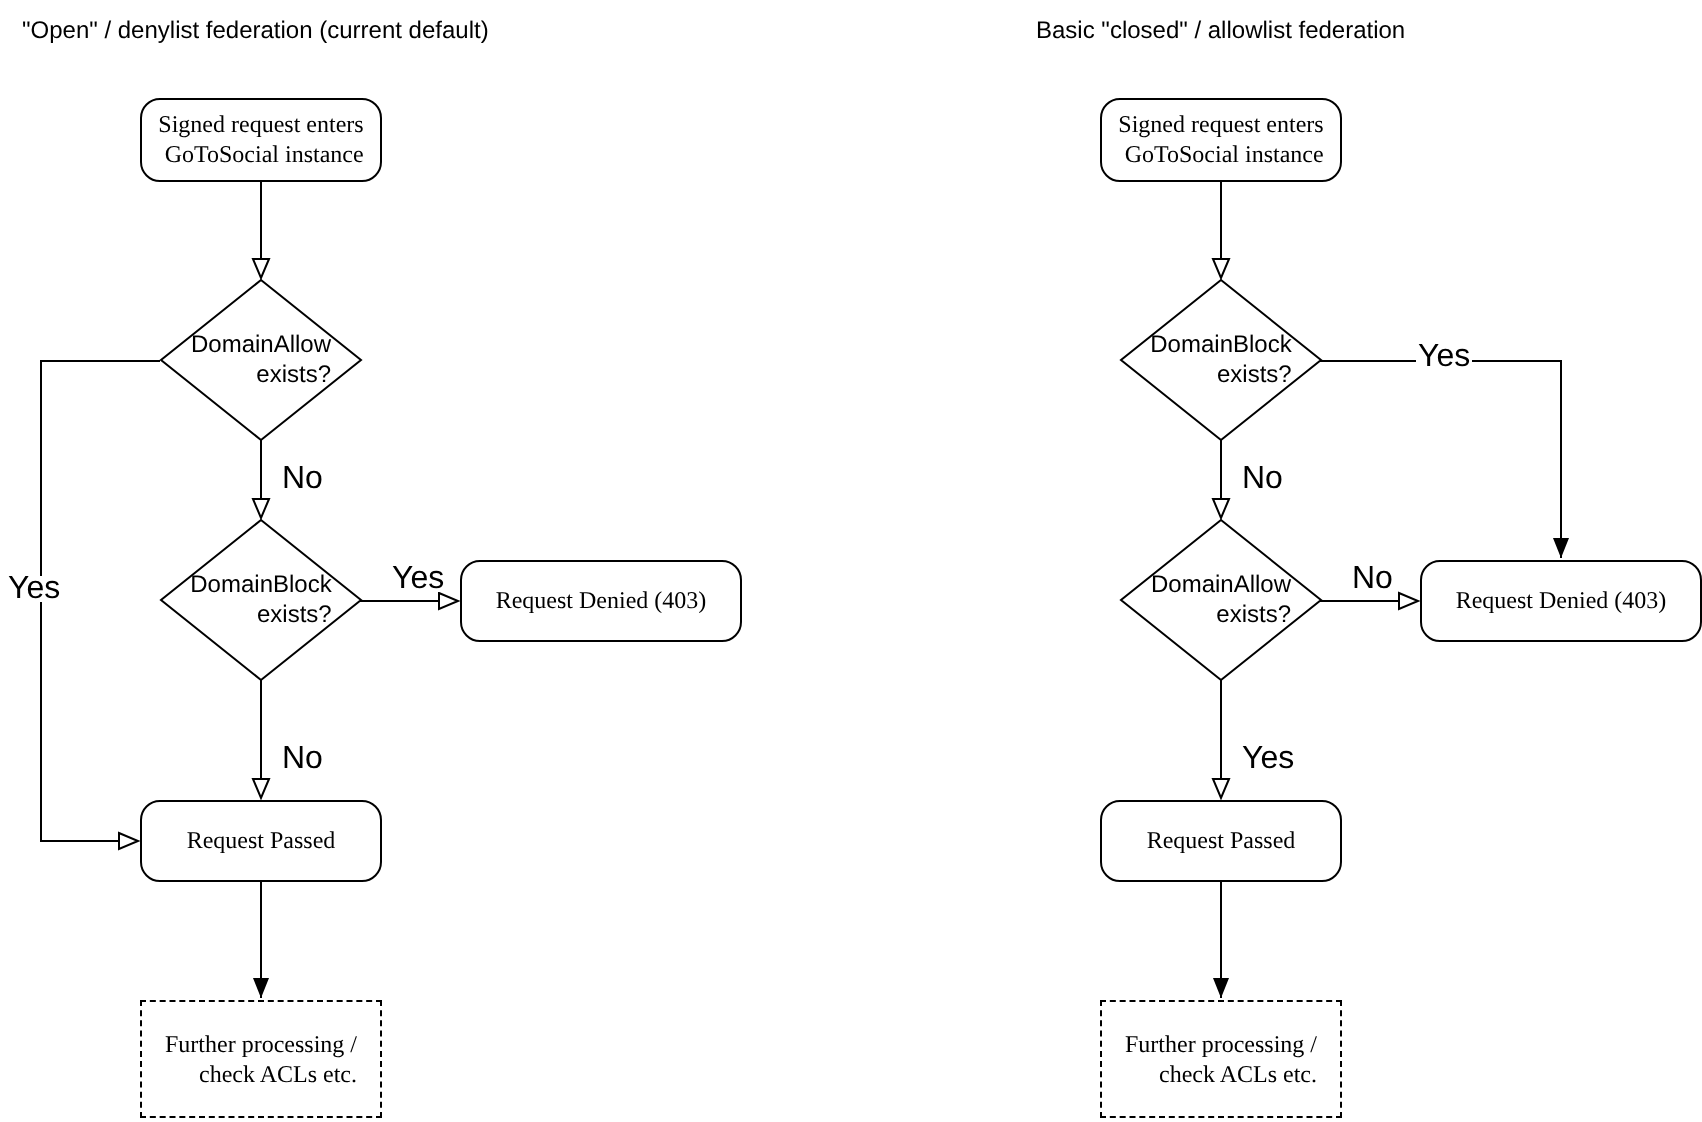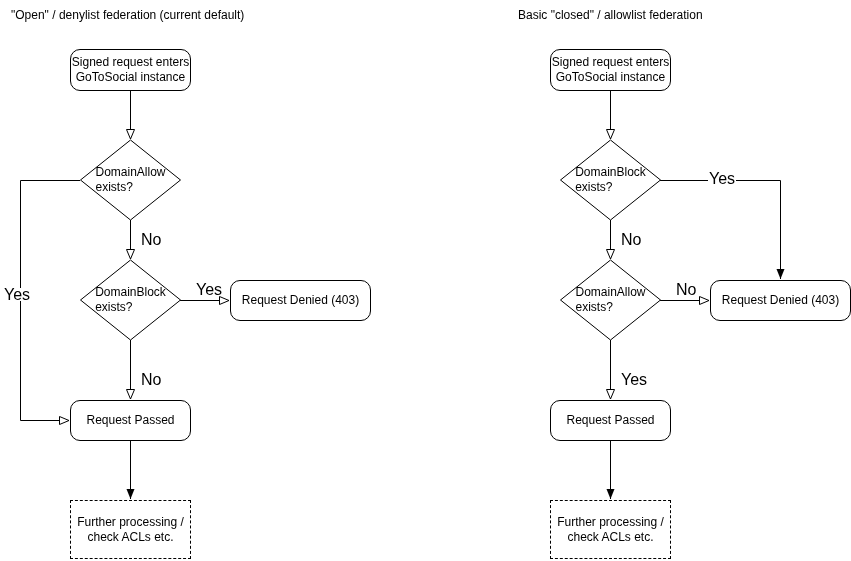--- a/index.html
+++ b/index.html
@@ -24,32 +24,33 @@
     font-size:12px;line-height:14px;
     white-space:nowrap;
   }
   .node{
     position:absolute;
     box-sizing:border-box;
     border:1px solid var(--stroke);
     border-radius:10px;
     background:var(--fill);
     display:flex;align-items:center;justify-content:center;
-    text-align:center;
+    text-align:right;
     font-size:12px;line-height:15px;
     white-space:pre-line;
+    font-family:Liberation Serif, serif;
   }
   .node.dashed{
     border-style:dashed;
     border-radius:0;
   }
   .diamond-label{
     position:absolute;
     display:flex;align-items:center;justify-content:center;
-    text-align:left;
+    text-align:right;
     font-size:12px;line-height:15px;
     white-space:pre-line;
     pointer-events:none;
   }
   .edge-label{
     position:absolute;
     font-size:16px;line-height:13px;
     background:var(--fill);
     padding:0 1px;
     white-space:nowrap;

